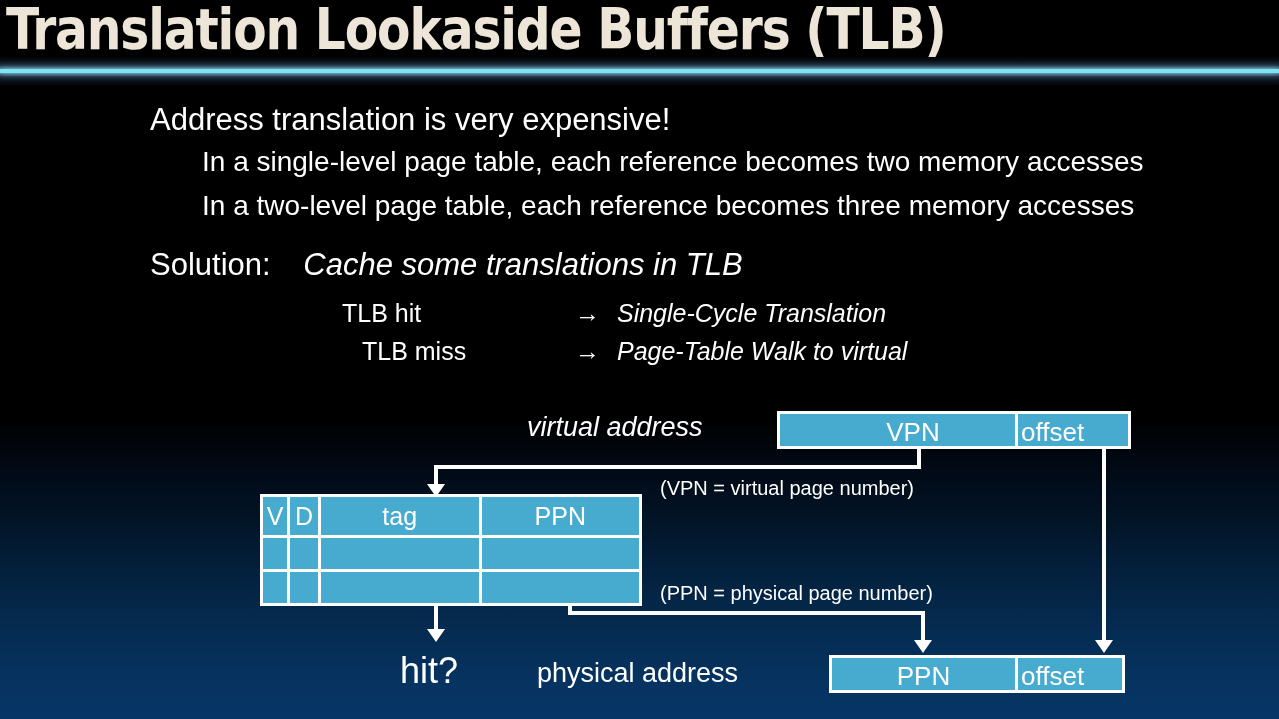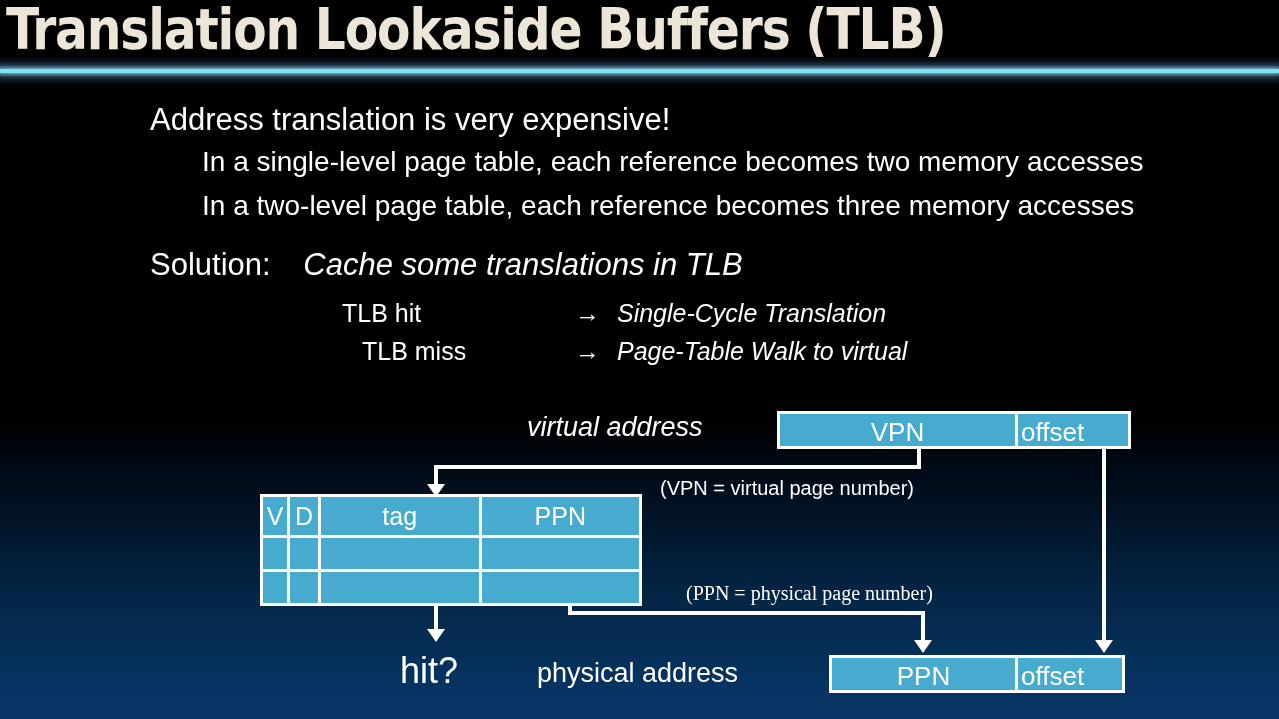--- a/index.html
+++ b/index.html
@@ -198,21 +198,21 @@
   <div class="body-line lvl3" style="left:575px; top:339px;">
     <span>→</span>
     <span class="ital" style="margin-left:10px;">Page-Table Walk to virtual</span>
   </div>
 
   <div class="diag-label ital" style="left:527px; top:414px;">virtual address</div>
 
   <div class="outer-frame" style="left:777px; top:411px; width:354px; height:38px;">
     <div class="blue-box" style="left:3px; top:3px; width:235px; height:32px;"></div>
     <div class="blue-box" style="left:241px; top:3px; width:110px; height:32px;"></div>
-    <div class="box-label" style="left:3px; top:8px; width:235px;">VPN</div>
+    <div class="box-label" style="left:3px; top:8px; width:266px;">VPN</div>
     <div class="box-label" style="left:244px; top:8px; width:110px; text-align:left;">offset</div>
   </div>
 
   <div class="wire" style="left:917px; top:449px; width:4px; height:20px;"></div>
   <div class="wire" style="left:434px; top:465px; width:487px; height:4px;"></div>
   <div class="wire" style="left:434px; top:465px; width:4px; height:23px;"></div>
   <div class="arrowhead-down" style="left:427px; top:484px;"></div>
 
   <div class="wire" style="left:1102px; top:449px; width:4px; height:195px;"></div>
   <div class="arrowhead-down" style="left:1095px; top:640px;"></div>
@@ -230,21 +230,21 @@
       <div class="tlb-cell"></div>
 
       <div class="tlb-cell"></div>
       <div class="tlb-cell"></div>
       <div class="tlb-cell"></div>
       <div class="tlb-cell"></div>
     </div>
   </div>
 
   <div class="annot" style="left:660px; top:478px;">(VPN = virtual page number)</div>
-  <div class="annot" style="left:686px; top:583px;font-family:Liberation Serif, serif;">(PPN = physical page number)</div>
+  <div class="annot" style="left:660px; top:583px;">(PPN = physical page number)</div>
 
   <div class="wire" style="left:434px; top:606px; width:4px; height:27px;"></div>
   <div class="arrowhead-down" style="left:427px; top:629px;"></div>
   <div id="hit-label" style="left:400px; top:653px;">hit?</div>
 
   <div class="wire" style="left:568px; top:606px; width:4px; height:9px;"></div>
   <div class="wire" style="left:568px; top:611px; width:357px; height:4px;"></div>
   <div class="wire" style="left:921px; top:611px; width:4px; height:33px;"></div>
   <div class="arrowhead-down" style="left:914px; top:640px;"></div>
 

